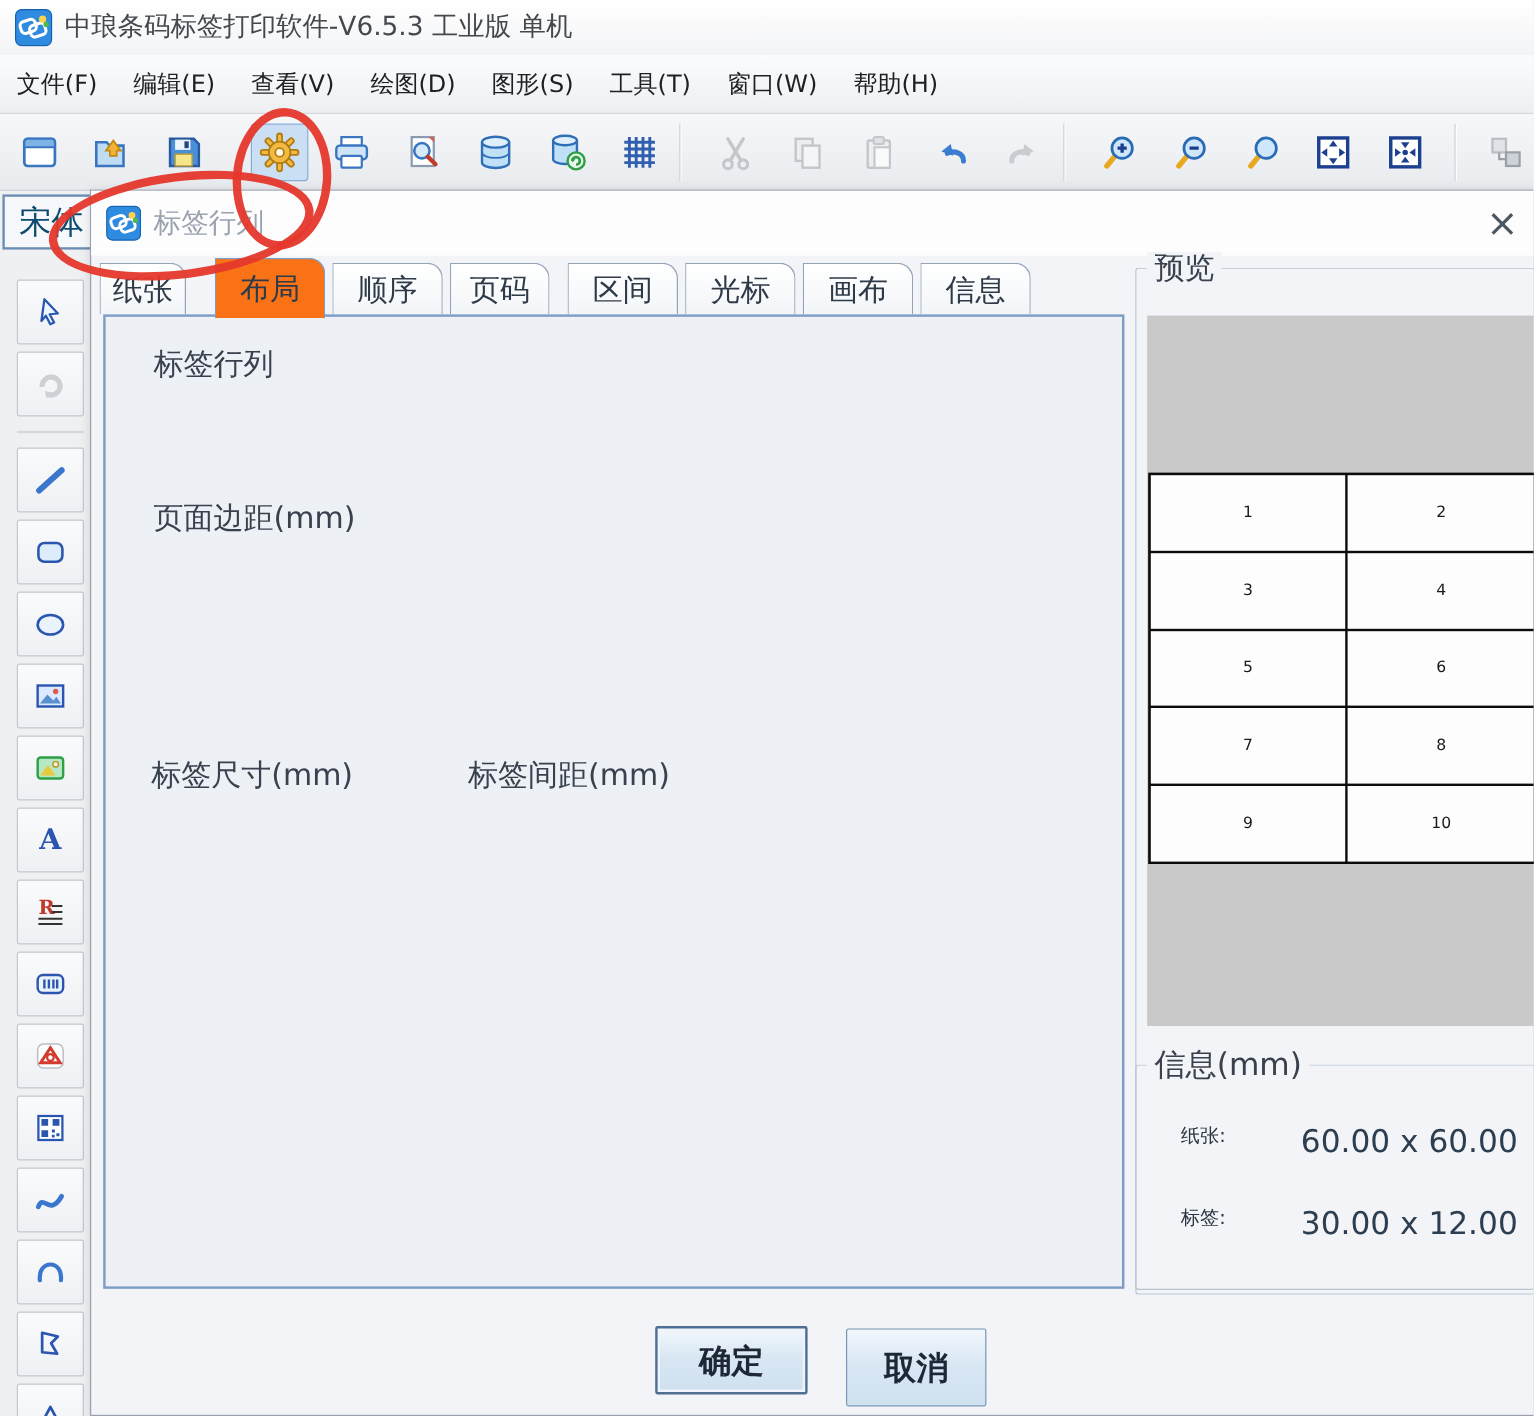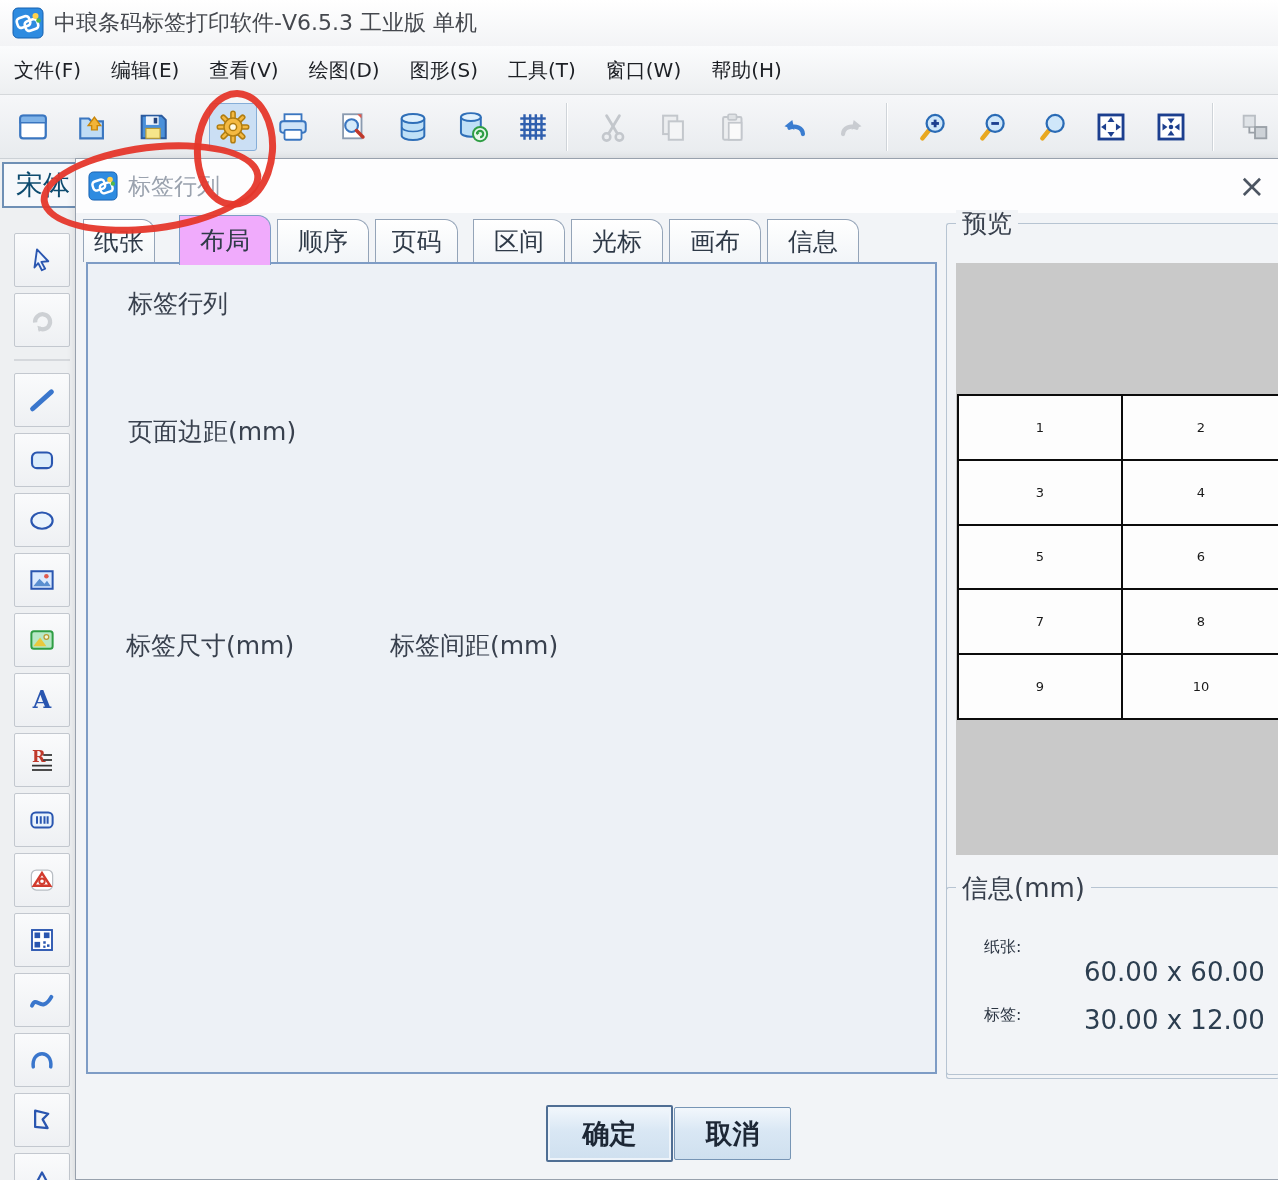--- a/index.html
+++ b/index.html
@@ -51,21 +51,21 @@
   .dlg-icon { position:absolute; left:12px; top:12px; width:30px; height:30px; }
   .dlg-title { position:absolute; left:52px; top:0; height:54px; line-height:54px;
     font-size:23px; color:#9aa2ae; }
   .dlg-close { position:absolute; right:8px; top:8px; width:36px; height:38px;
     font-size:32px; color:#4c5562; display:flex; align-items:center; justify-content:center; }
 
   .tab { position:absolute; top:60px; height:43px;
     background:linear-gradient(#ffffff,#f2f5f8); border:1px solid #94a4b8; border-bottom:none;
     border-top-right-radius:13px; font-size:25px; color:#2f3a48;
     display:flex; align-items:center; justify-content:center; z-index:1; }
-  .tab.active { top:56px; height:50px; background:#f0abfc; border-color:#7e9cc5; z-index:3; }
+  .tab.active { top:56px; height:50px; background:#f97316; border-color:#7e9cc5; z-index:3; }
 
   .panel { position:absolute; left:10px; top:103px; width:851px; height:812px;
     background:#edf1f6; border:2px solid #7e9cc5; z-index:2; }
 
   .group { position:absolute; border:1px solid #b7c4d2; border-radius:3px; }
   .legend { position:absolute; font-size:25px; color:#39414e; background:#edf1f6;
     padding:0 6px; line-height:1.1; white-space:nowrap; z-index:4; }
   .legend.on-dialog { background:#f2f4f7; }
   .lbl { position:absolute; font-size:25px; color:#2b3442; white-space:nowrap; }
 
@@ -548,22 +548,22 @@
     <div class="pcell">6</div>
     <div class="pcell">7</div>
     <div class="pcell">8</div>
     <div class="pcell">9</div>
     <div class="pcell">10</div>
   </div>
 
   <div class="group" style="left:870px;top:728px;width:333px;height:188px;border-right:none"></div>
   <span class="legend on-dialog" style="left:880px;top:715px;font-size:26px">信息(mm)</span>
   <span class="info-row-label" style="left:908px;top:778px">纸张:</span>
-  <span class="info-row-value" style="left:1008px;top:798px">60.00 x 60.00</span>
+  <span class="info-row-value" style="left:1008px;top:778px">60.00 x 60.00</span>
   <span class="info-row-label" style="left:908px;top:846px">标签:</span>
   <span class="info-row-value" style="left:1008px;top:846px">30.00 x 12.00</span>
 
   <div class="btn default" style="left:470px;top:946px;width:127px;height:57px">确定</div>
-  <div class="btn" style="left:598px;top:948px;width:117px;height:53px">取消</div>
+  <div class="btn" style="left:629px;top:948px;width:117px;height:65px">取消</div>
 </div>
 
 <div class="anno anno-gear"></div>
 <div class="anno anno-title"></div>
 
 </body></html>

